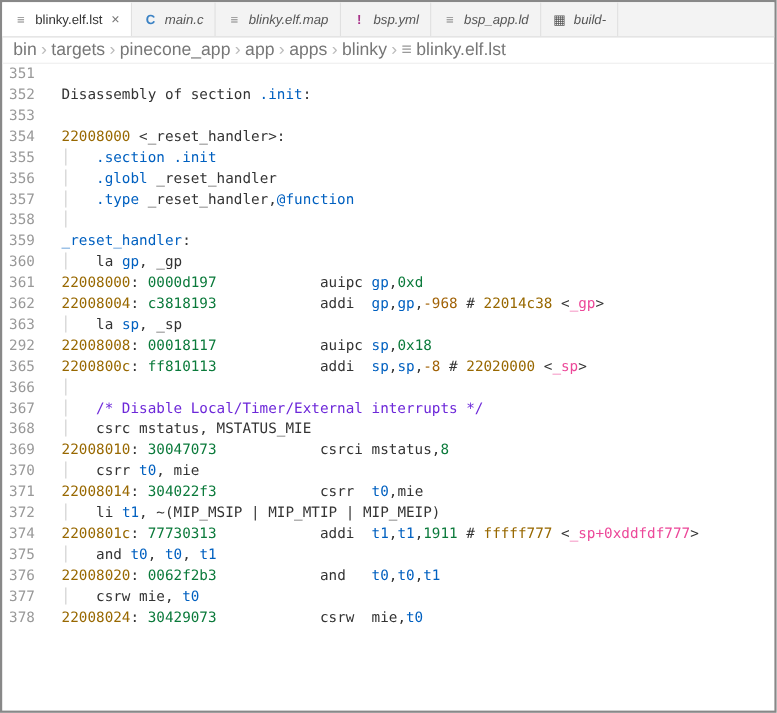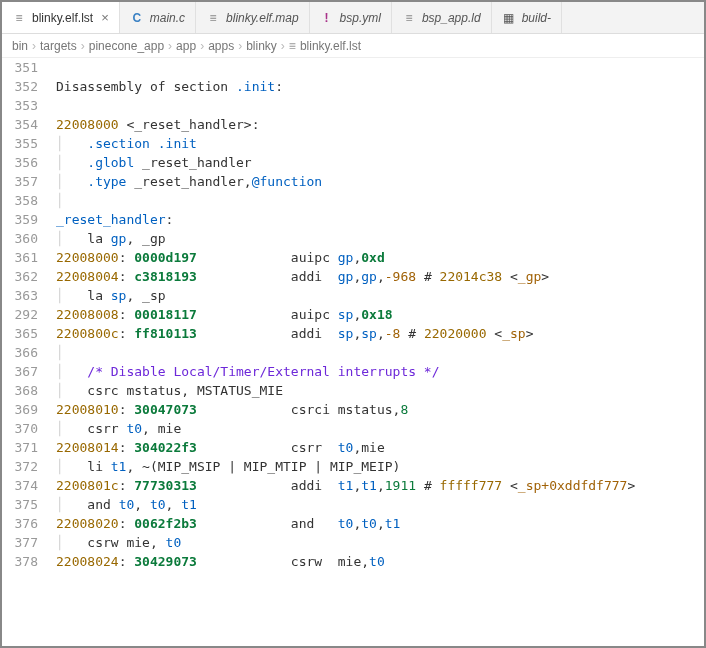--- a/index.html
+++ b/index.html
@@ -35,56 +35,56 @@
     background: #fff;
     font-style: normal;
     color: #333;
   }
   .tab-icon { width: 14px; display:inline-flex; justify-content:center; }
   .tab-close { color:#777; font-size:13px; margin-left:2px; }
   .breadcrumb {
     display:flex;
     align-items:center;
     padding: 4px 10px;
-    font-size: 12px;
+    font-size: 16px;
     color: #777;
     border-bottom: 1px solid #eee;
     height: 24px;
     gap: 4px;
   }
   .bc-sep { color: #bbb; }
   .bc-icon { color:#999; }
   .editor {
     font-family: "SF Mono", "Menlo", "Consolas", monospace;
     font-size: 13px;
     line-height: 19px;
     overflow: hidden;
   }
   .line {
     display:flex;
     white-space: pre;
   }
   .gutter {
     width: 54px;
-    text-align: right;
+    text-align: center;
     color: #999;
     padding-right: 18px;
     flex-shrink: 0;
     user-select:none;
   }
   .code { flex:1; }
   .tok-addr   { color: #986801; }  
-  .tok-hex    { color: #0b7a3b; font-weight: bold; }  
+  .tok-hex    { color: #0b7a3b; }  
   .tok-inst   { color: #333; }
   .tok-kw     { color: #0060c0; }  
   .tok-sym    { color: #333; }
   .tok-num    { color: #0b7a3b; }
   .tok-neg    { color: #a16207; }
   .tok-cmt    { color: #6d28d9; }
-  .tok-ref    { color: #a16207; }
+  .tok-ref    { color: #ec4899; }
   .tok-punct  { color: #333; }
   .folded-bar { color:#d0d0d0; }
   .c-icon { color:#3b82c4; font-weight:bold; font-style:normal;}
   .file-icon { color:#888; font-style:normal;}
   .yml-icon { color:#a83289; font-weight:bold; font-style:normal;}
   .build-icon { color:#555; font-style:normal; }
 </style>
 </head>
 <body>
 

